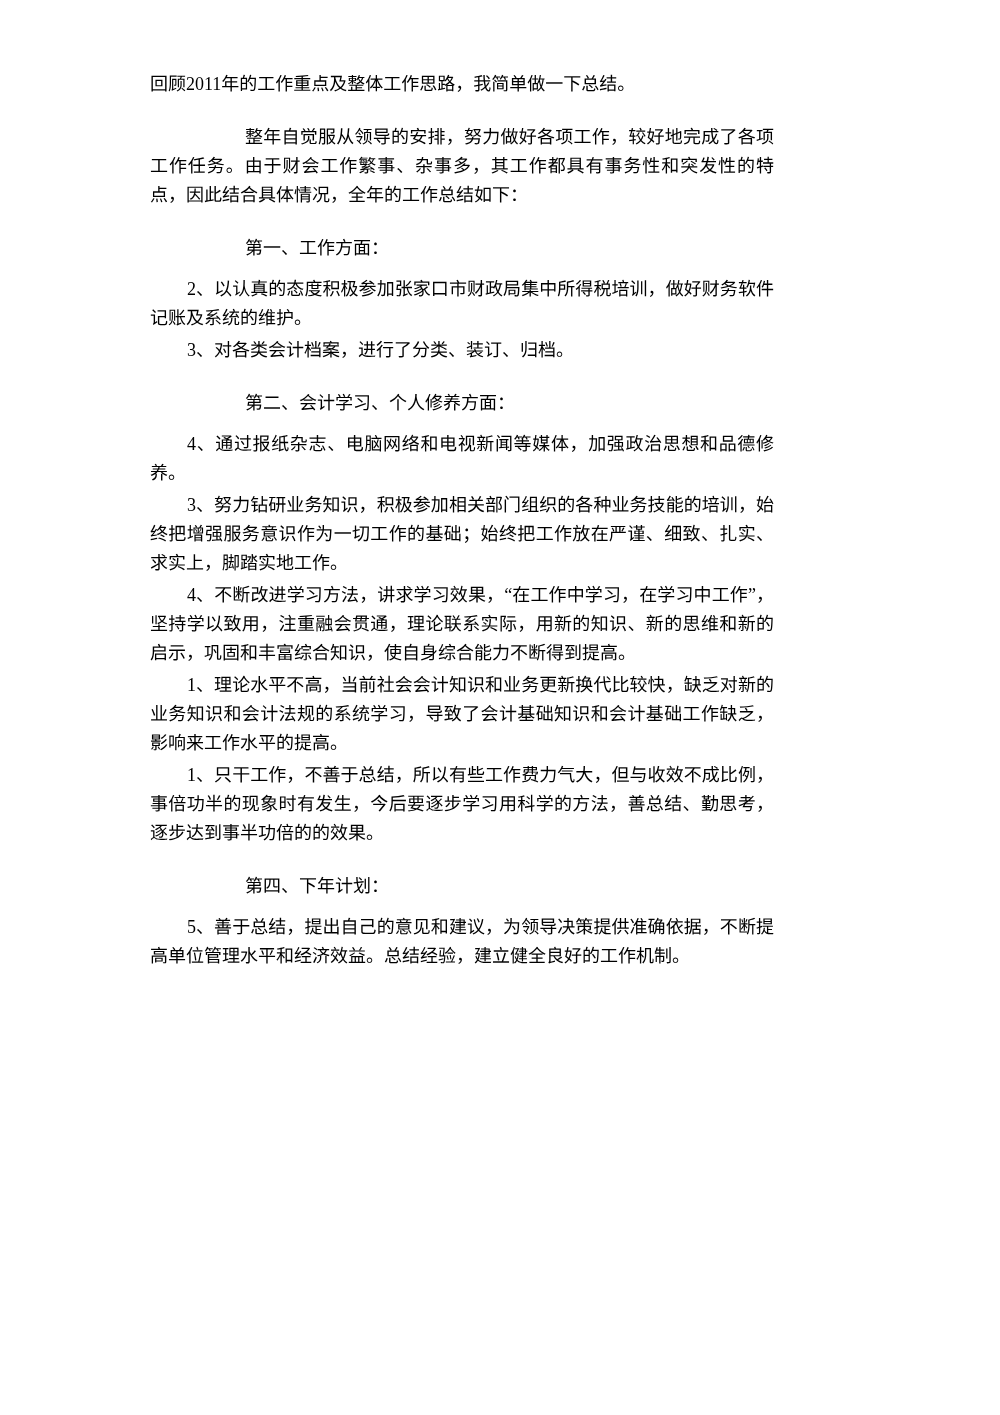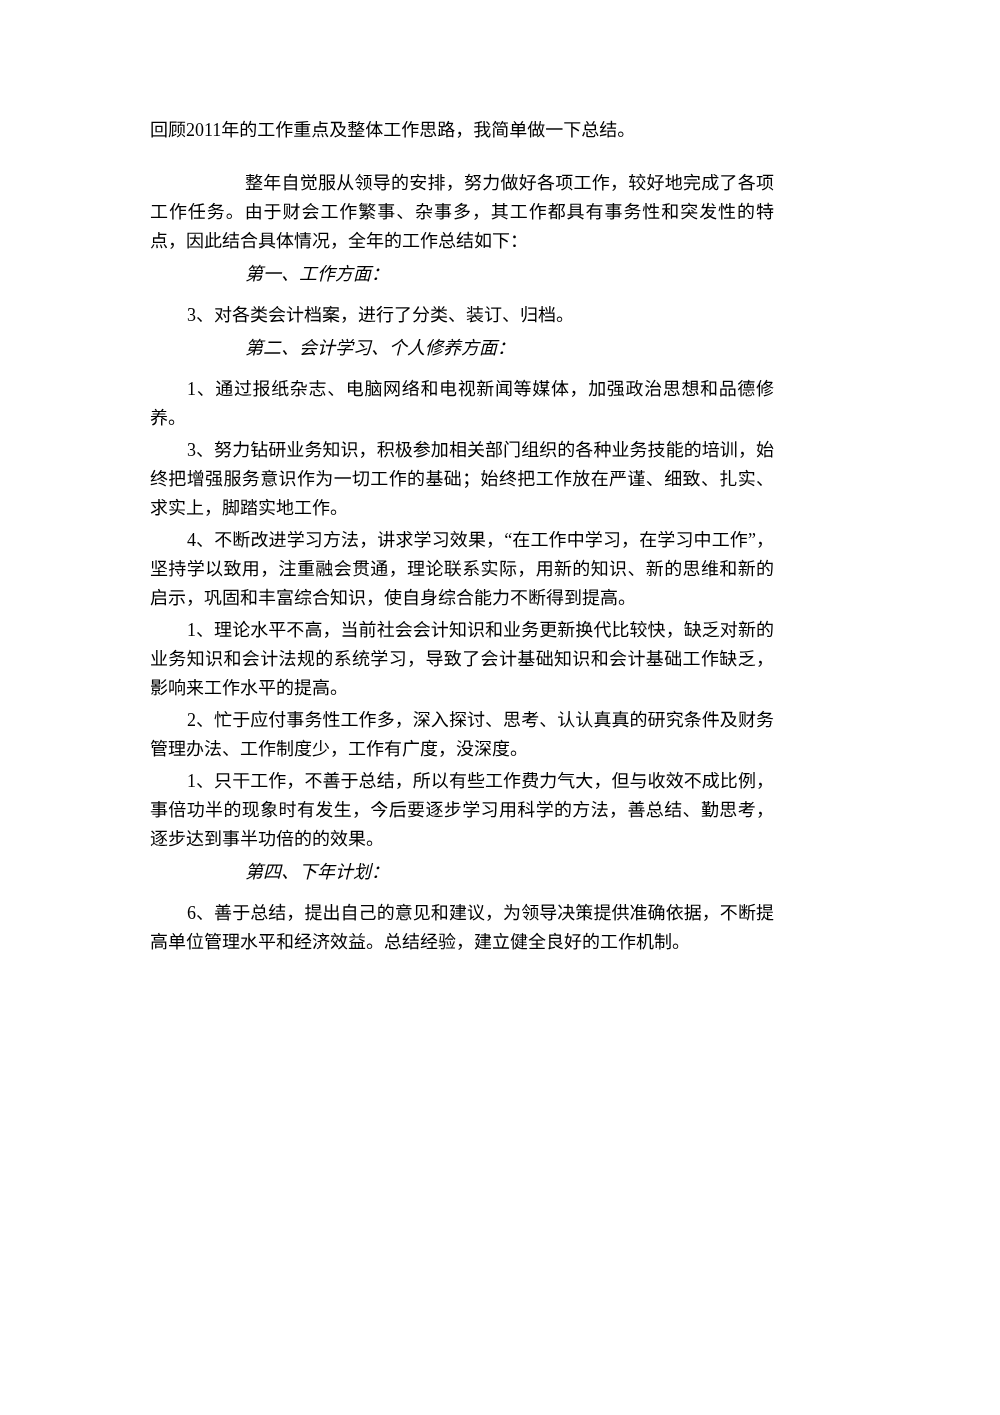--- a/index.html
+++ b/index.html
@@ -9,21 +9,21 @@
   }
   body {
     width: 1000px;
     height: 1415px;
     overflow: hidden;
   }
   .page {
     box-sizing: border-box;
     width: 924px;
     min-height: 1415px;
-    padding: 116px 150px 140px 150px;
+    padding: 70px 150px 140px 150px;
     background: #ffffff;
     color: #000000;
     font-family: "Liberation Serif", "DejaVu Serif", serif;
     font-size: 18px;
     line-height: 29px;
     text-align: justify;
     text-justify: inter-character;
   }
   .page p {
     margin: 0 0 3px 0;
@@ -33,40 +33,39 @@
     word-break: break-all;
   }
   p.para-opening {
     margin-bottom: 24px;
     text-indent: 0;
   }
   p.para-body {
     text-indent: 95px;
   }
   p.para-heading {
-    margin: 4px 0 12px 0;
+    margin: 24px 0 12px 0;
     text-indent: 95px;
-    font-style: italic;
   }
   p.para-item {
     text-indent: 37px;
   }
 </style>
 </head>
 <body>
 
 <div class="page">
   <div>
       <p class="para-opening">回顾2011年的工作重点及整体工作思路，我简单做一下总结。</p>
       <p class="para-body">整年自觉服从领导的安排，努力做好各项工作，较好地完成了各项工作任务。由于财会工作繁事、杂事多，其工作都具有事务性和突发性的特点，因此结合具体情况，全年的工作总结如下：</p>
       <p class="para-heading">第一、工作方面：</p>
+      <p class="para-item">2、以认真的态度积极参加张家口市财政局集中所得税培训，做好财务软件记账及系统的维护。</p>
       <p class="para-item">3、对各类会计档案，进行了分类、装订、归档。</p>
       <p class="para-heading">第二、会计学习、个人修养方面：</p>
-      <p class="para-item">1、通过报纸杂志、电脑网络和电视新闻等媒体，加强政治思想和品德修养。</p>
+      <p class="para-item">4、通过报纸杂志、电脑网络和电视新闻等媒体，加强政治思想和品德修养。</p>
       <p class="para-item">3、努力钻研业务知识，积极参加相关部门组织的各种业务技能的培训，始终把增强服务意识作为一切工作的基础；始终把工作放在严谨、细致、扎实、求实上，脚踏实地工作。</p>
       <p class="para-item">4、不断改进学习方法，讲求学习效果，“在工作中学习，在学习中工作”，坚持学以致用，注重融会贯通，理论联系实际，用新的知识、新的思维和新的启示，巩固和丰富综合知识，使自身综合能力不断得到提高。</p>
       <p class="para-item">1、理论水平不高，当前社会会计知识和业务更新换代比较快，缺乏对新的业务知识和会计法规的系统学习，导致了会计基础知识和会计基础工作缺乏，影响来工作水平的提高。</p>
-      <p class="para-item">2、忙于应付事务性工作多，深入探讨、思考、认认真真的研究条件及财务管理办法、工作制度少，工作有广度，没深度。</p>
       <p class="para-item">1、只干工作，不善于总结，所以有些工作费力气大，但与收效不成比例，事倍功半的现象时有发生，今后要逐步学习用科学的方法，善总结、勤思考，逐步达到事半功倍的的效果。</p>
       <p class="para-heading">第四、下年计划：</p>
-      <p class="para-item">6、善于总结，提出自己的意见和建议，为领导决策提供准确依据，不断提高单位管理水平和经济效益。总结经验，建立健全良好的工作机制。</p>
+      <p class="para-item">5、善于总结，提出自己的意见和建议，为领导决策提供准确依据，不断提高单位管理水平和经济效益。总结经验，建立健全良好的工作机制。</p>
     </div>
 </div>
 
 </body></html>

